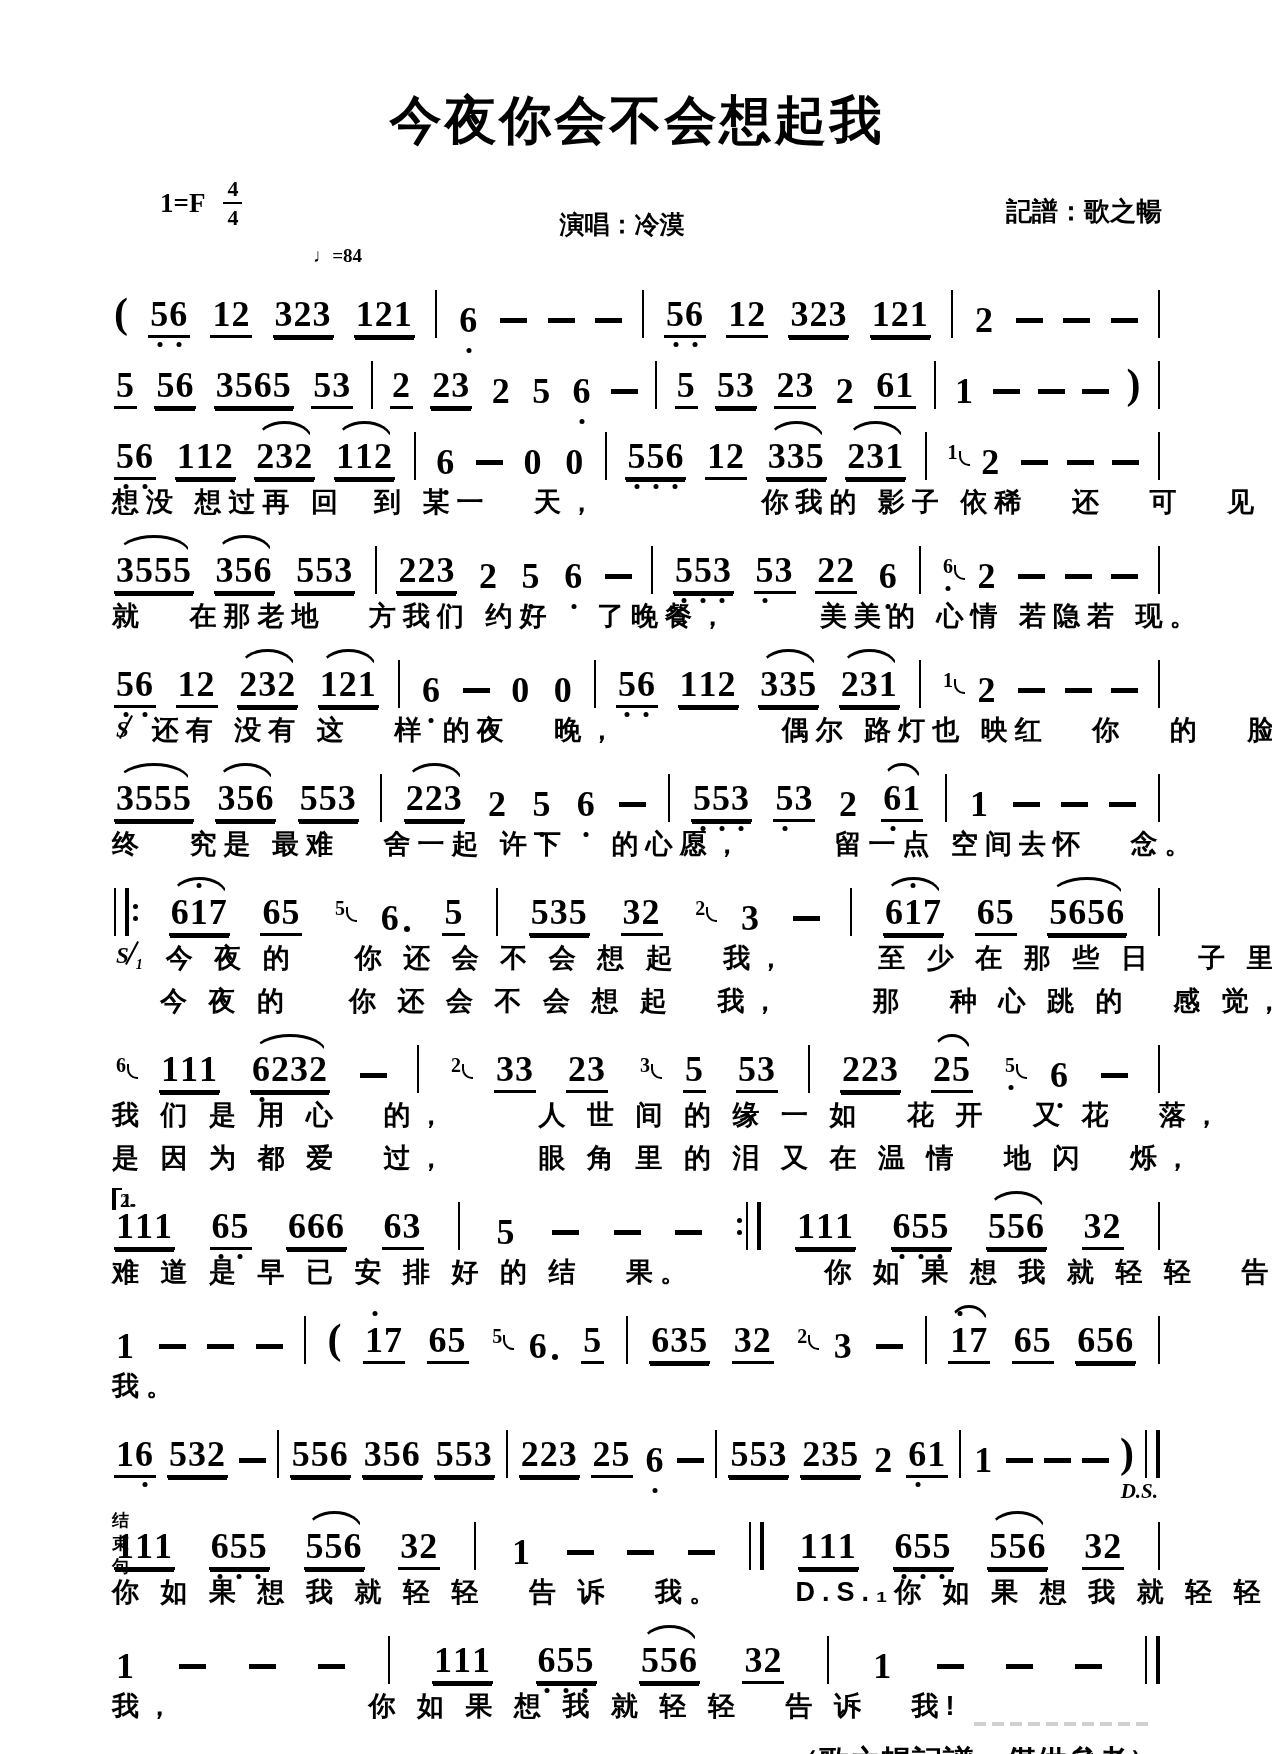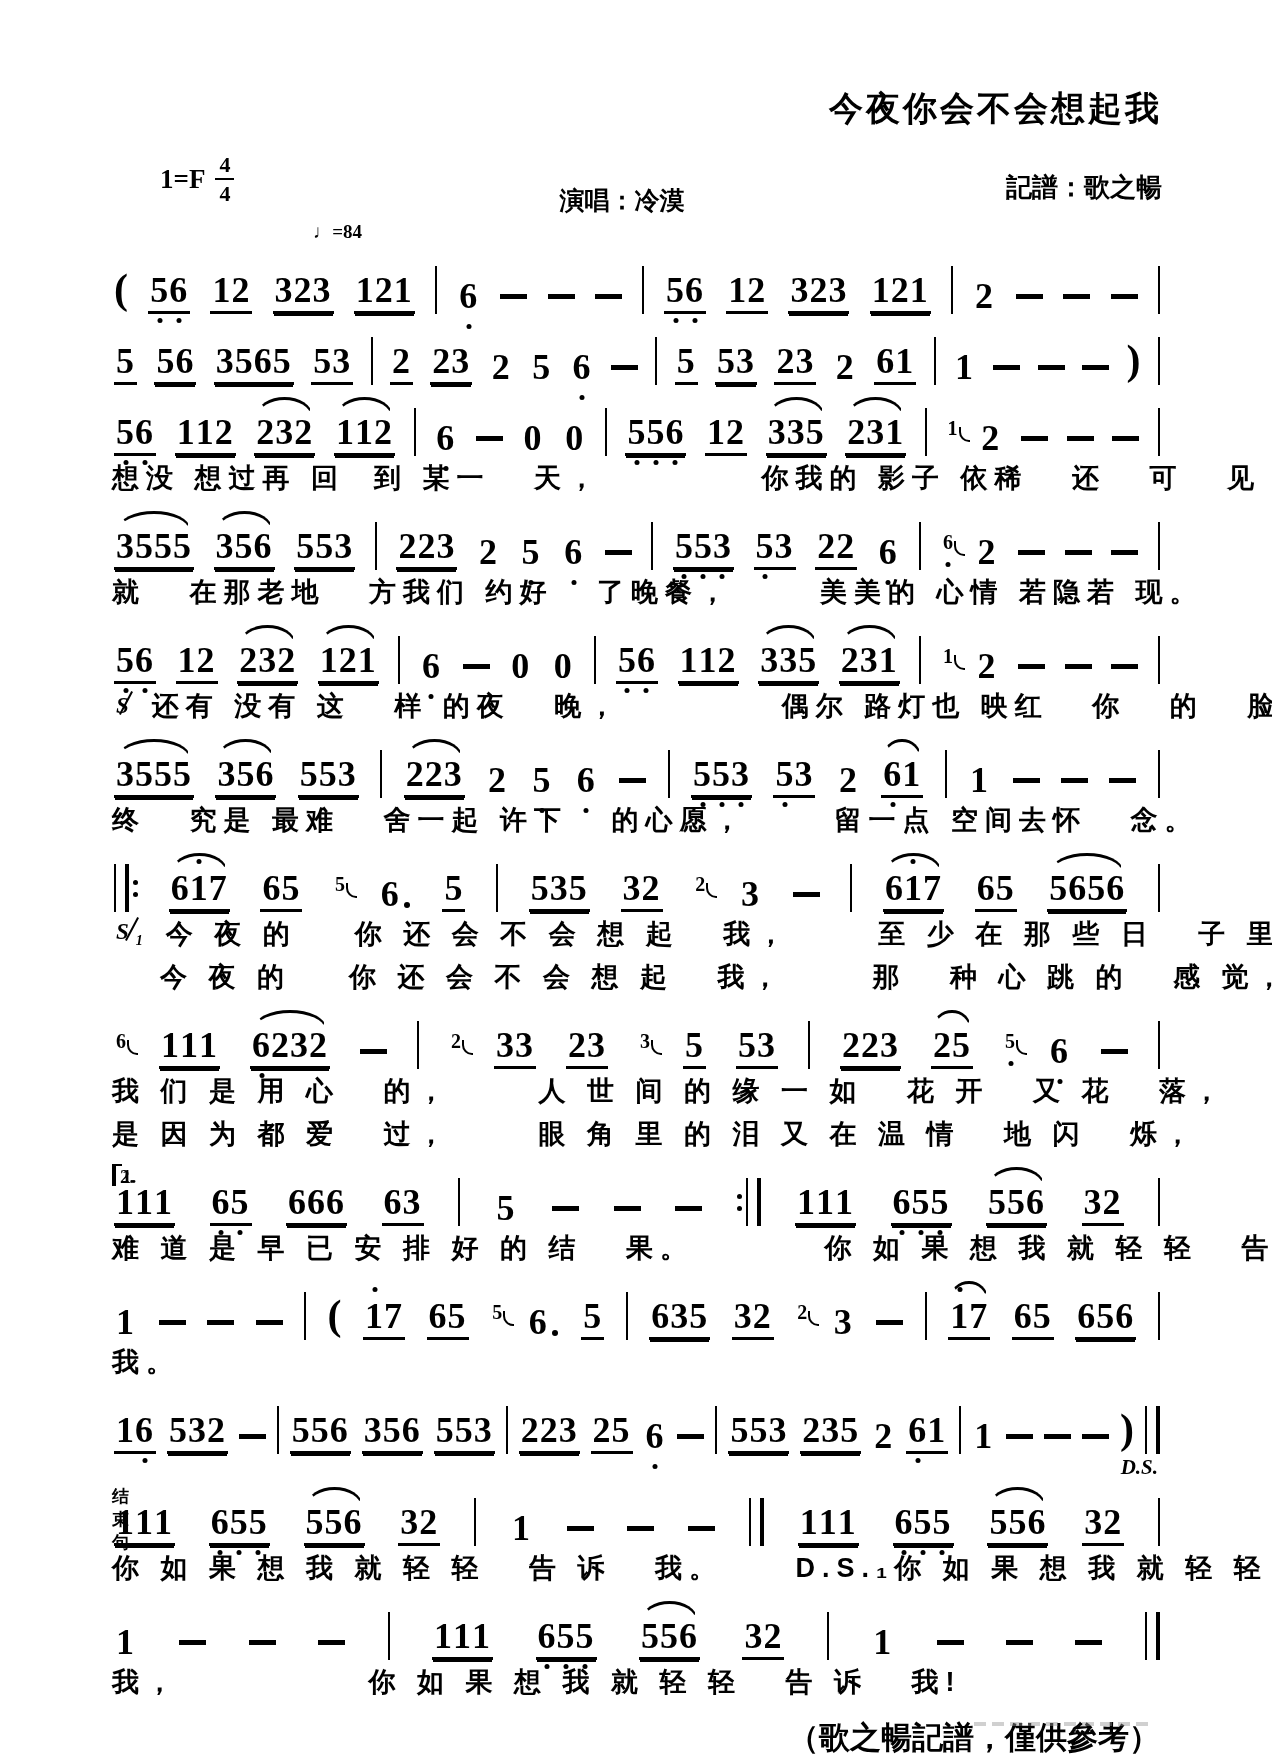--- a/index.html
+++ b/index.html
@@ -1,22 +1,22 @@
 <!DOCTYPE html>
 <html><head>
 <meta charset="utf-8">
 <style>
   html,body{margin:0;padding:0;background:#e8e8e8;}
   .page{width:1272px;height:1754px;background:#ffffff;margin:0 auto;overflow:hidden;position:relative;
         font-family:"Liberation Sans",sans-serif;color:#000;}
   .inner{padding:86px 110px 0 112px;}
-  .title{text-align:right;font-size:34px;font-weight:bold;letter-spacing:3px;}
+  .title{text-align:center;font-size:52px;font-weight:bold;letter-spacing:3px;}
   .meta{display:grid;grid-template-columns:250px 1fr 280px;margin-top:14px;height:96px;}
   .keyblock{padding-left:48px;padding-top:6px;}
-  .keysig{font:bold 27px "Liberation Serif",serif;display:flex;align-items:center;gap:10px;}
+  .keysig{font:bold 27px "Liberation Serif",serif;display:flex;align-items:center;gap:18px;}
   .ts{display:inline-flex;flex-direction:column;align-items:center;line-height:1;font:bold 22px "Liberation Serif",serif;}
   .ts .tsn{padding:0 4px;}
   .ts .tsd{border-top:2px solid #000;padding:1px 4px 0 4px;}
   .tempo{font:bold 19px "Liberation Serif",serif;margin-top:14px;text-align:right;}
   .singer{text-align:center;font-size:25px;font-weight:bold;padding-top:38px;}
   .credits{text-align:right;font-size:26px;font-weight:bold;line-height:1.5;padding-top:22px;}
   
   .score{margin-top:10px;}
   .system{margin-bottom:9px;position:relative;}
   .nrow{display:flex;justify-content:space-between;align-items:flex-end;height:62px;padding:0 2px;}

